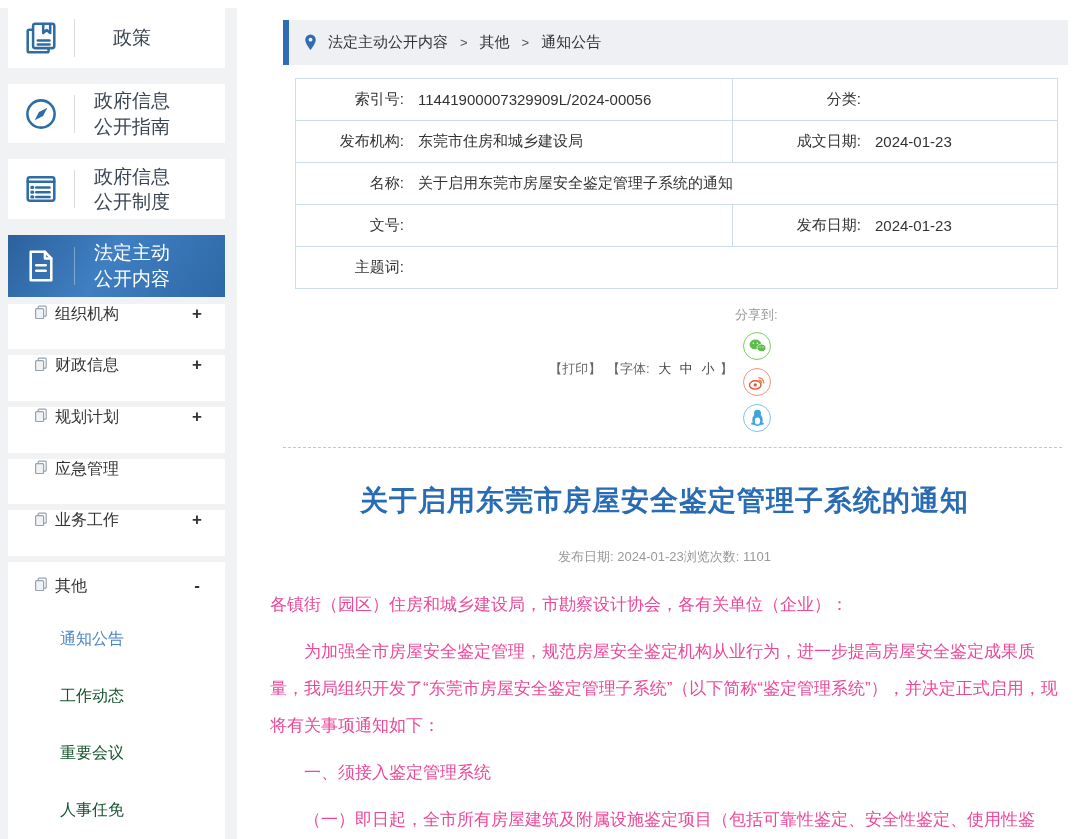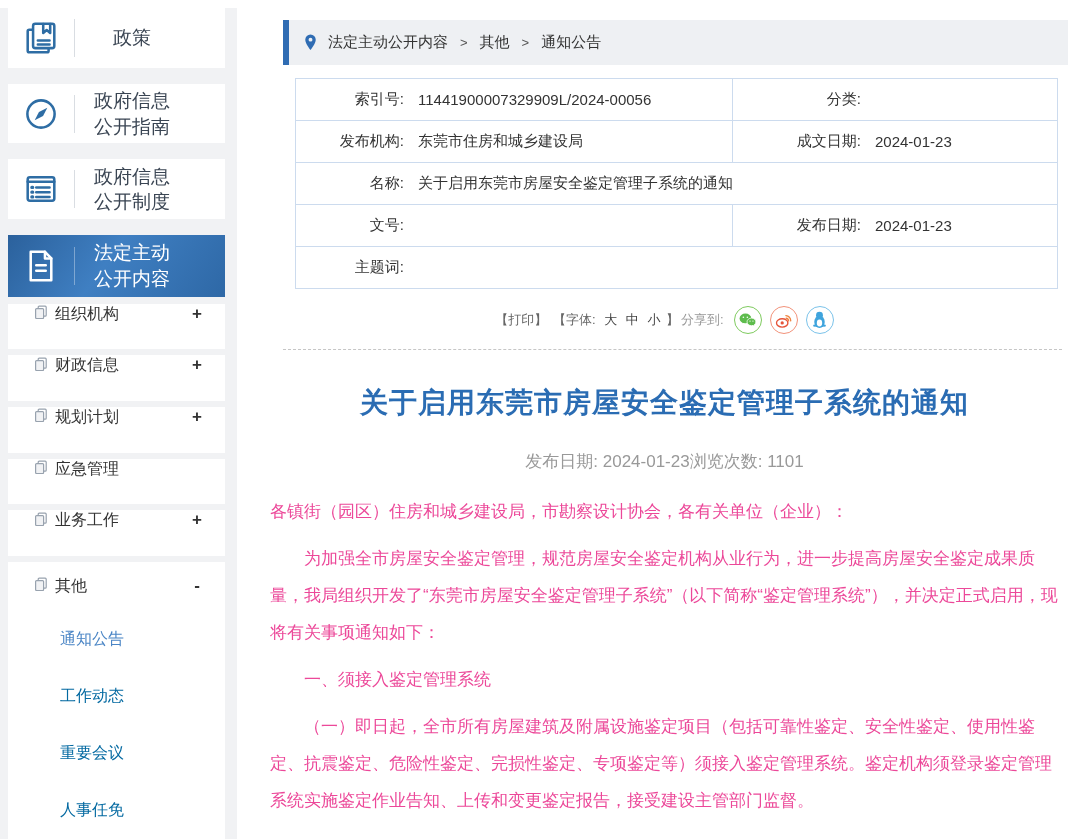--- a/index.html
+++ b/index.html
@@ -26,21 +26,21 @@
     padding:0 22px 0 26px; cursor:pointer; }
   .menu-card .mleft { display:flex; align-items:center; gap:7px; font-size:16px; color:#333; }
   .menu-card .expander { font-size:17px; color:#333; font-weight:bold; width:12px; text-align:center; }
   .menu-card.others { height:auto; margin-bottom:0; flex:1; flex-direction:column;
     align-items:stretch; padding:0; }
   .others-header { height:49px; display:flex; align-items:center; justify-content:space-between;
     padding:0 22px 0 26px; }
   .others-header .mleft { display:flex; align-items:center; gap:7px; font-size:16px; color:#333; }
   .others-header .expander { font-size:17px; color:#333; font-weight:bold; width:12px; text-align:center; }
   .sub-item { height:57px; display:flex; align-items:center; padding-left:52px;
-    font-size:16px; color:#0369a1; cursor:pointer; }
+    font-size:16px; color:#14532d; cursor:pointer; }
   .sub-item.active { color:#4a85c5; }
 
   
   .main-col { flex:1; background:#ffffff; padding:20px 12px 0 46px; }
   .breadcrumb { height:45px; background:#eef0f3; border-left:6px solid #2f6cb3;
     display:flex; align-items:center; padding-left:14px; font-size:15px; color:#333; }
   .breadcrumb .pin { margin-right:10px; display:flex; align-items:center; }
   .crumb { cursor:pointer; }
   .crumb-sep { color:#555; margin:0 12px; font-size:13px; }
 
@@ -51,35 +51,35 @@
   .cellwrap { display:flex; align-items:center; }
   .lbl { width:108px; text-align:right; flex:0 0 108px; }
   .val { flex:1; padding-left:14px; overflow:hidden; white-space:nowrap; }
   .lbl.wide { width:128px; flex:0 0 128px; }
 
   .tools-row { width:763px; margin-top:17px; display:flex; justify-content:center;
     align-items:center; font-size:13px; color:#666; }
   .tools-left span { margin-right:2px; }
   .t-click { cursor:pointer; }
   .fsize { color:#444; margin:0 3px; cursor:pointer; }
-  .share-box { display:flex; align-items:center; gap:8px; }
+  .share-box { display:flex; align-items:center; gap:8px;flex-direction:column; }
   .share-label { color:#999; margin-right:2px; }
   .share-circle { width:28px; height:28px; border-radius:50%; display:flex;
     align-items:center; justify-content:center; cursor:pointer; background:#fff; }
   .share-wechat { border:1px solid #7fcb5f; }
   .share-weibo  { border:1px solid #f2927a; }
   .share-qq     { border:1px solid #7bc3ea; }
 
   .dotted-divider { width:779px; border-top:1px dashed #c6c6c6; margin-top:15px; }
 
   .article { width:763px; }
   .article-title { text-align:center; font-size:28px; font-weight:bold; color:#2a6cb3;
     margin-top:34px; letter-spacing:1px; }
   .article-meta { margin-top:28px; display:flex; justify-content:center; 
-    font-size:17px; color:#999; }
+    font-size:13px; color:#999; }
   .article-body { margin-top:20px; margin-left:-13px; width:790px;
     font-size:17px; color:#ec4899; line-height:37px; }
   .article-body p { margin-bottom:10px; }
   .article-body p.indent { text-indent:2em; }
 </style>
 </head>
 <body>
 
 <div class="page">
 

